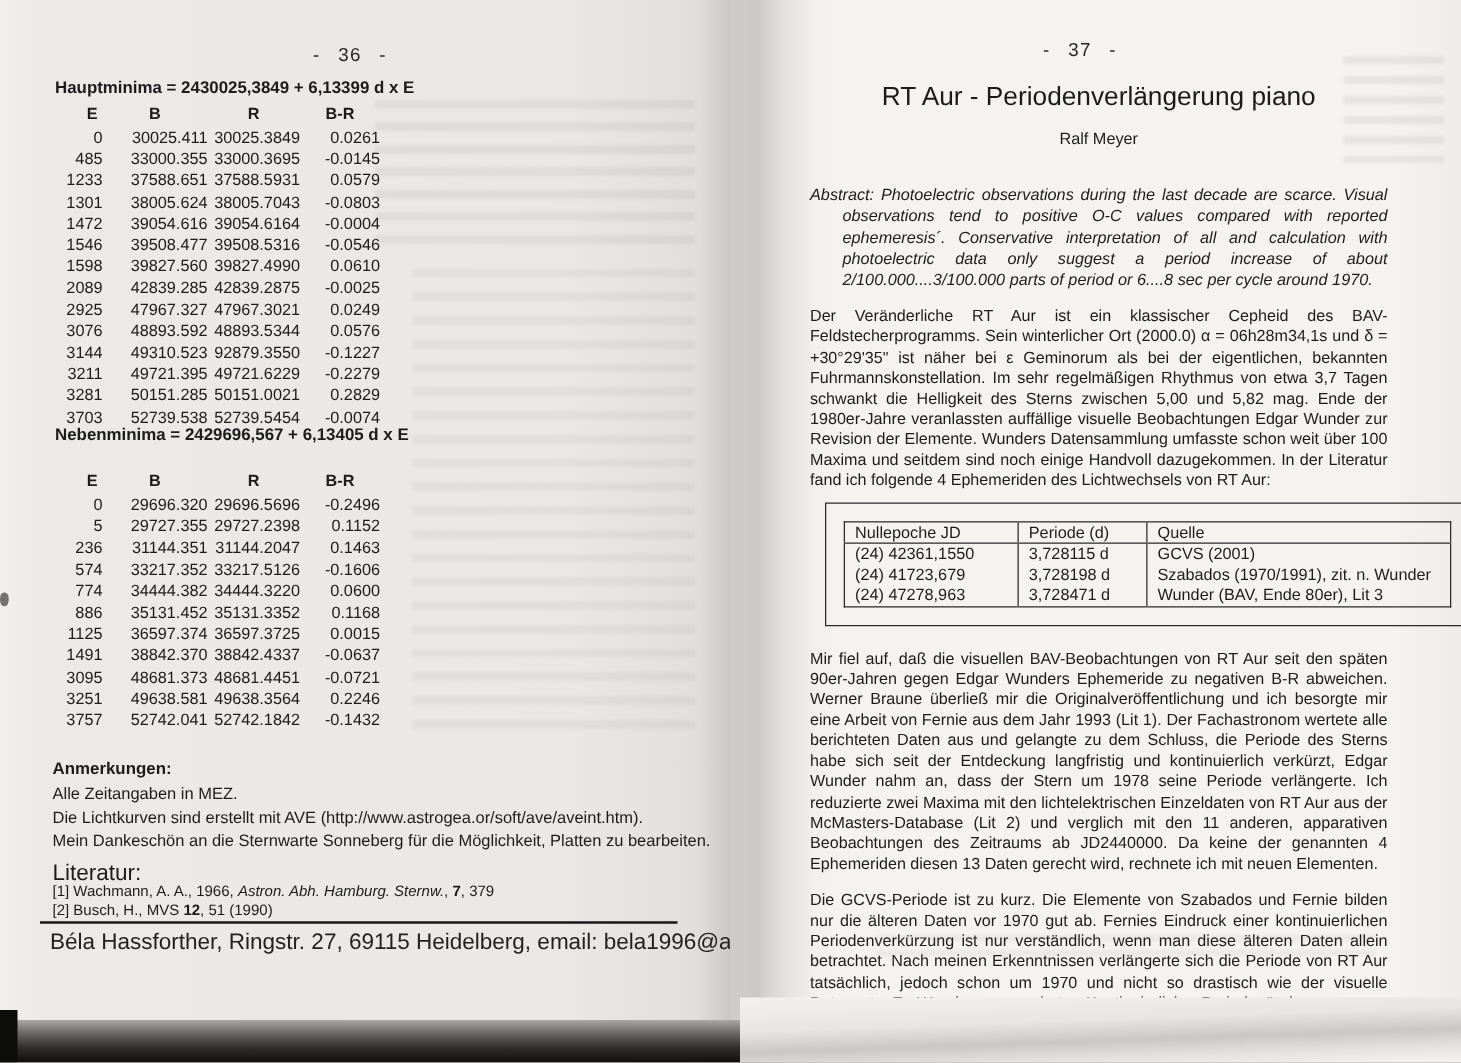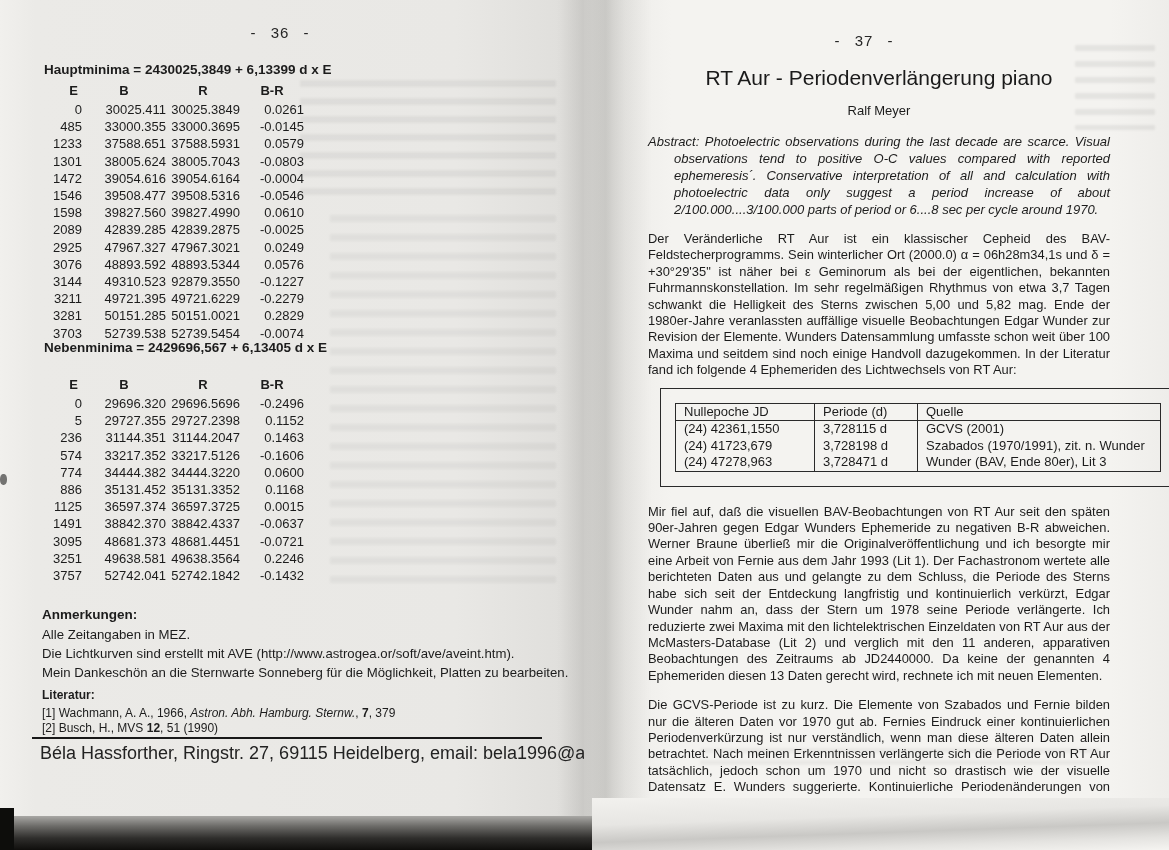--- a/index.html
+++ b/index.html
@@ -16,51 +16,51 @@
   .page-right {
     left:584px; width:585px;
     background:linear-gradient(90deg,#d9d8d5 0%,#ecebe8 5%,#f4f3f0 15%,#f4f3f0 90%,#eeedea 100%);
   }
   .gutter-shadow {
     position:absolute; left:556px; top:0; width:96px; height:850px; pointer-events:none;
     background:linear-gradient(90deg,rgba(55,55,50,0) 0%,rgba(55,55,50,0.10) 38%,rgba(55,55,50,0.17) 52%,rgba(55,55,50,0.07) 72%,rgba(55,55,50,0) 100%);
   }
   
   .pagenum { position:absolute; left:0; width:560px; text-align:center; font-size:15px; word-spacing:9px; letter-spacing:1px; color:#262626; }
-  .pagenum-36 { top:24px; }
+  .pagenum-36 { top:36px; }
   .pagenum-37 { top:32px; }
   .formula { position:absolute; left:44px; font-weight:bold; font-size:13.5px; white-space:nowrap; }
   .formula-haupt { top:62px; }
   .formula-neben { top:340px; }
   table.minima { position:absolute; left:36px; border-collapse:collapse; font-size:13px; }
   .minima-haupt { top:83px; }
   .minima-neben { top:377px; }
   .minima th { font-weight:bold; text-align:center; padding:0 0 3px 0; height:14px; }
   .minima th:nth-child(1) { text-align:right; padding-right:4px; }
   .minima td { text-align:right; padding:0; height:17.2px; line-height:17.2px; }
   .minima th:nth-child(1), .minima td:nth-child(1) { width:42px; }
   .minima th:nth-child(2), .minima td:nth-child(2) { width:84px; }
   .minima th:nth-child(3), .minima td:nth-child(3) { width:74px; }
   .minima th:nth-child(4), .minima td:nth-child(4) { width:64px; }
   .anm-heading { position:absolute; left:42px; top:607px; font-weight:bold; font-size:13.5px; }
   .anm-line { position:absolute; left:42px; font-size:13.2px; white-space:nowrap; }
   .anm-0 { top:627px; } .anm-1 { top:646px; } .anm-2 { top:665px; }
-  .lit-heading { position:absolute; left:42px; top:688px; font-weight:bold; font-size:12px; }
+  .lit-heading { position:absolute; left:42px; top:688px; font-weight:normal; font-size:18px; }
   .lit-list { position:absolute; left:42px; top:706px; font-size:12px; }
   .lit-item { line-height:14.5px; white-space:nowrap; }
   .lit-item .it { font-style:italic; }
   .lit-item .bd { font-weight:bold; }
   .footer-rule { position:absolute; left:32px; top:737px; width:510px; height:2px; background:#181818; }
   .page-footer { position:absolute; left:40px; top:743px; font-size:18px; white-space:nowrap; color:#222; }
   .speck { position:absolute; left:0; top:474px; width:7px; height:11px; background:#4a4a48; border-radius:45%; opacity:.75; }
   
   .r-content { position:absolute; left:64px; top:58px; width:462px; }
   .r-title { text-align:center; font-size:21px; margin-top:8px; color:#1a1a1a; }
   .r-author { text-align:center; font-weight:normal; font-size:13px; margin-top:13px; }
-  .r-abstract { margin-top:15px; font-style:italic; font-size:13px; line-height:17px; text-align:justify; padding-left:26px; text-indent:-26px; }
+  .r-abstract { margin-top:29px; font-style:italic; font-size:13px; line-height:17px; text-align:justify; padding-left:26px; text-indent:-26px; }
   .r-para { margin:13px 0 0 0; font-size:12.9px; line-height:16.4px; text-align:justify; }
   .eph-outer { display:inline-block; border:1px solid #2a2a2a; padding:14px; margin:9px 0 0 12px; }
   table.eph { border-collapse:collapse; border:1px solid #2a2a2a; font-size:13px; }
   .eph th, .eph td { border-left:1px solid #2a2a2a; padding:0 8px; height:16.5px; line-height:16.5px; text-align:left; font-weight:normal; white-space:nowrap; }
   .eph th:first-child, .eph td:first-child { border-left:none; }
   .eph thead th { border-bottom:1px solid #2a2a2a; }
   .eph th:nth-child(1), .eph td:nth-child(1) { min-width:122px; }
   .eph th:nth-child(2), .eph td:nth-child(2) { min-width:86px; }
   .eph th:nth-child(3), .eph td:nth-child(3) { min-width:226px; }
   

